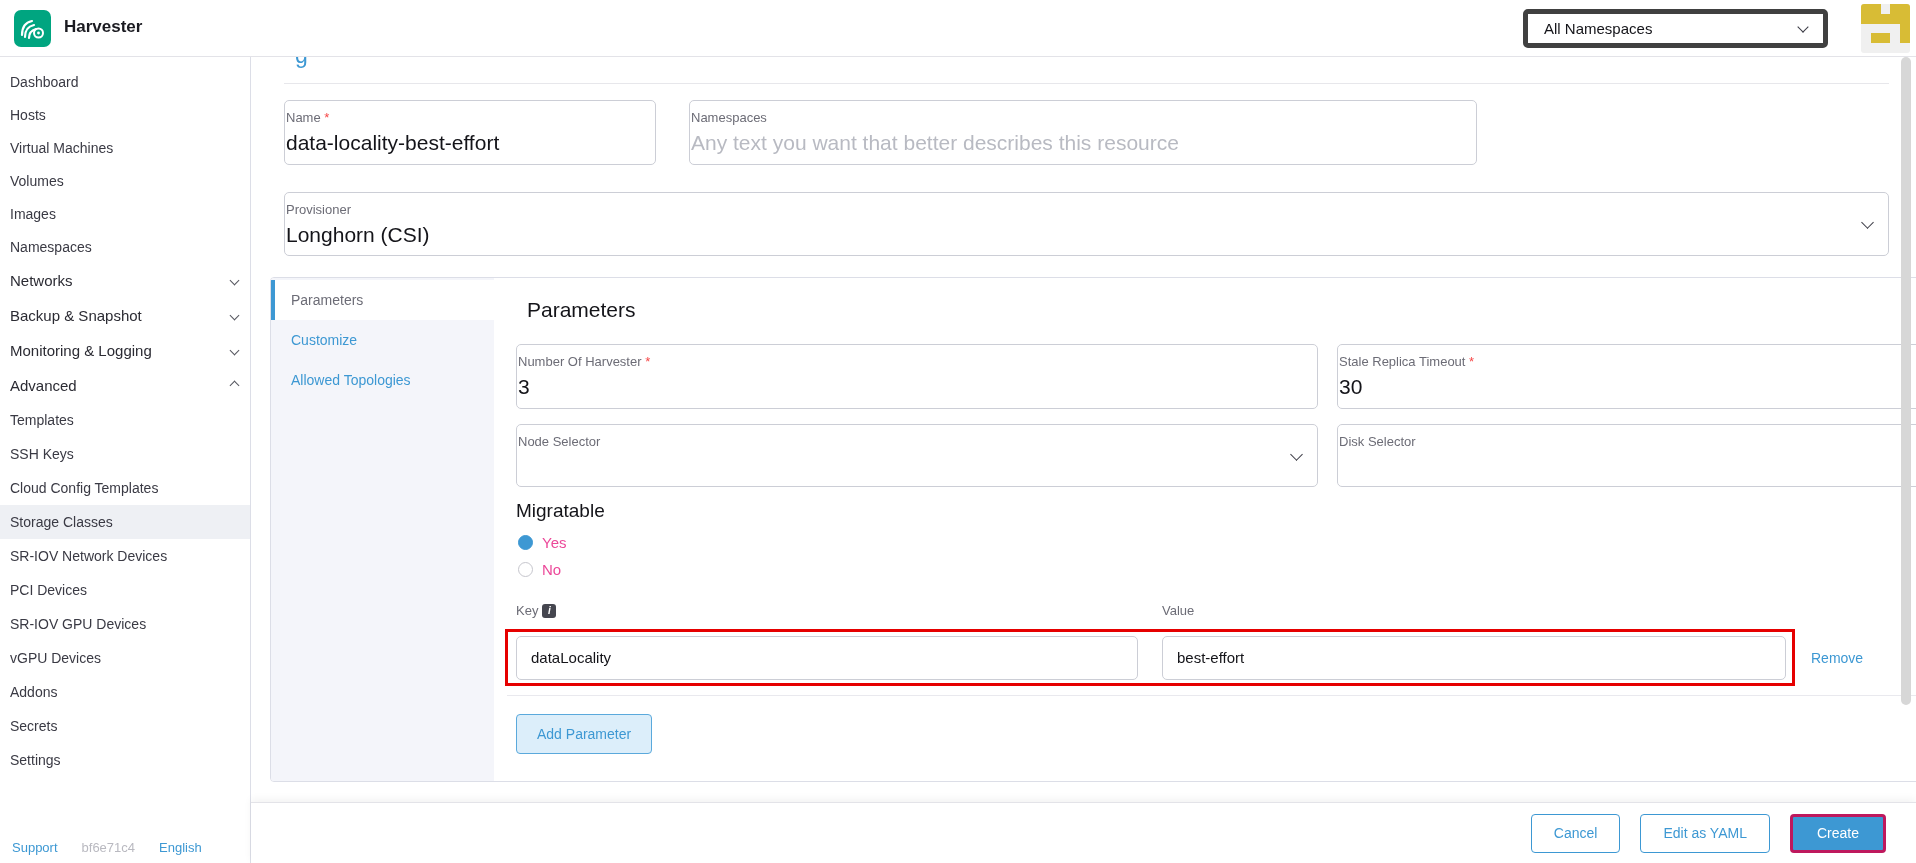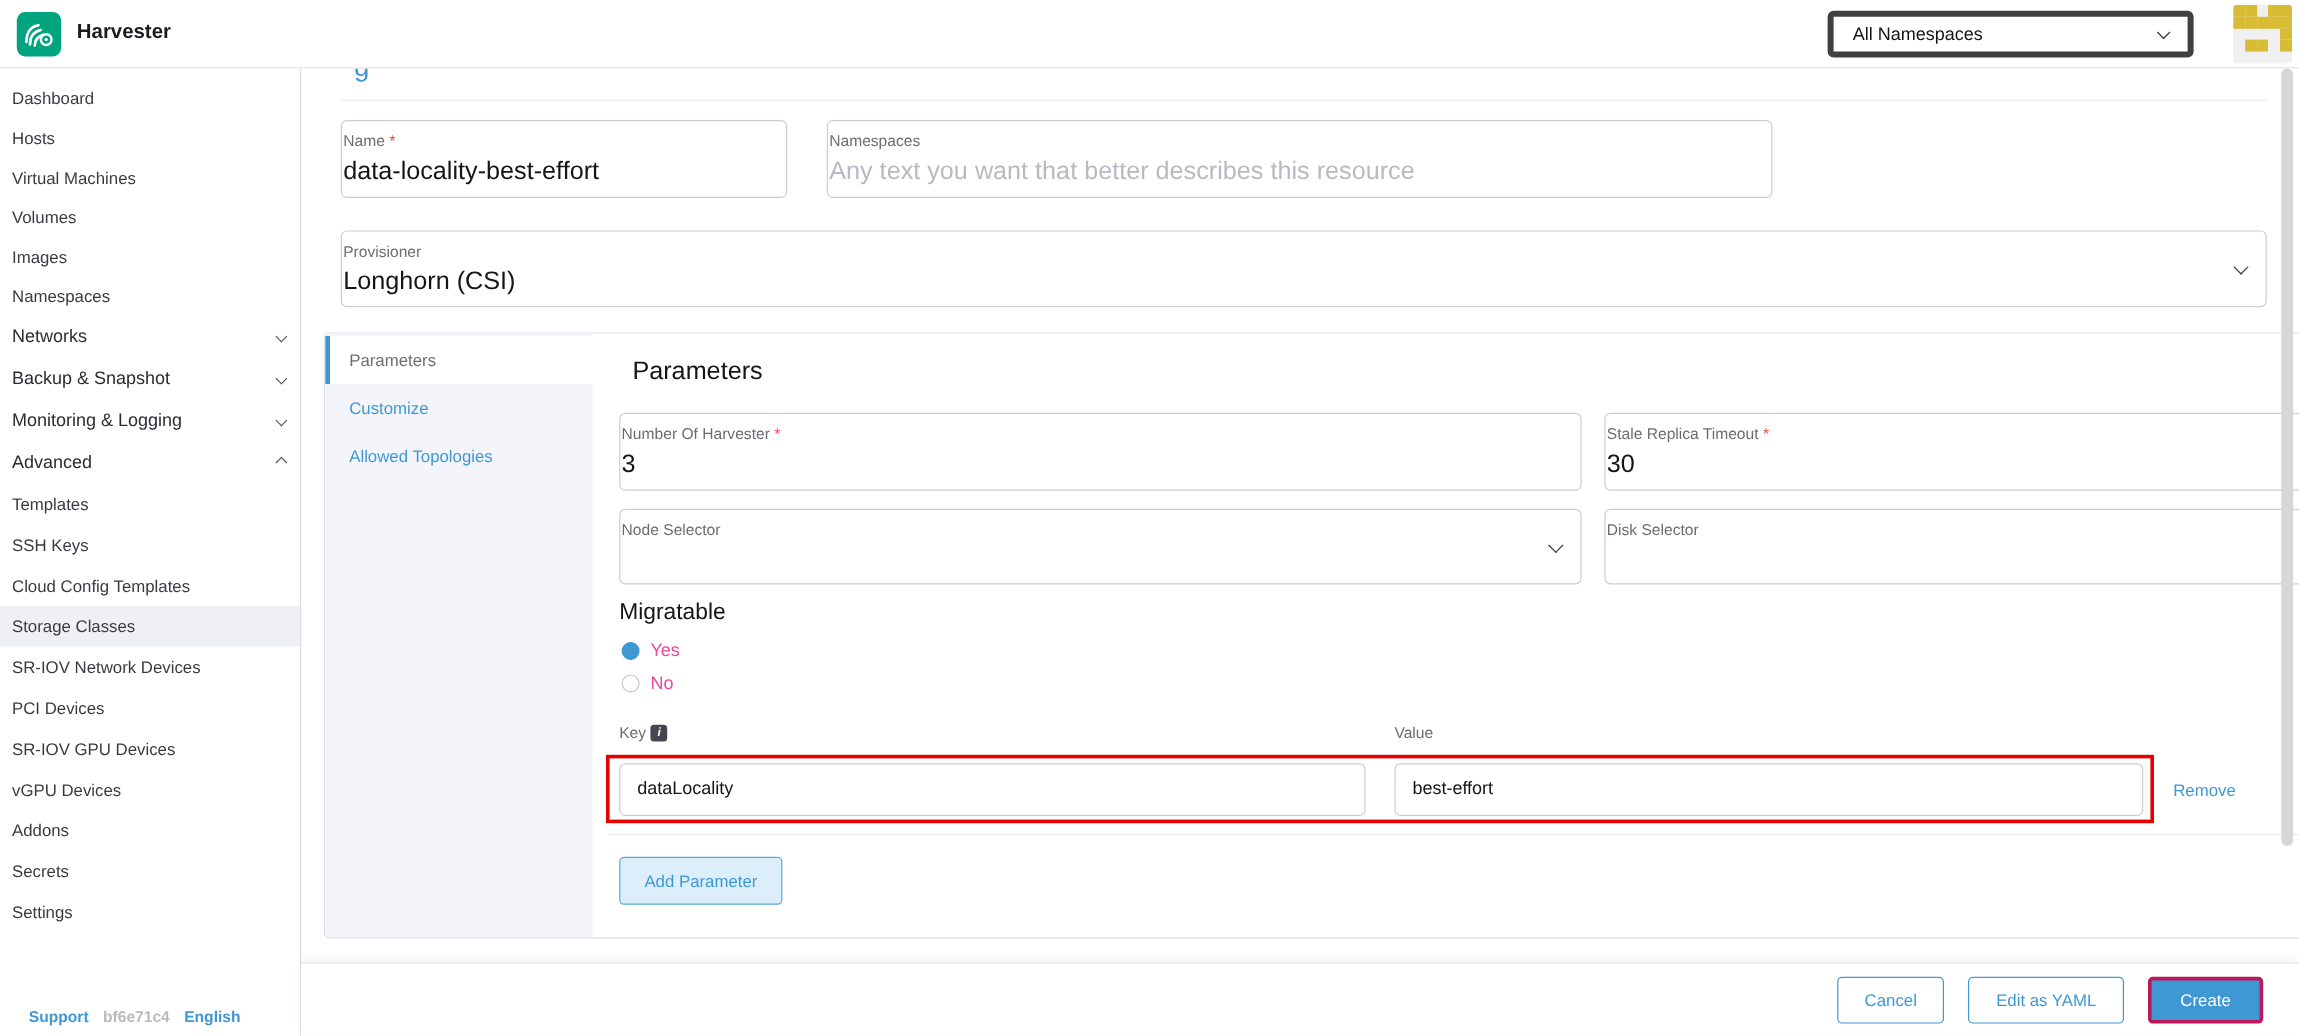--- a/index.html
+++ b/index.html
@@ -29,21 +29,21 @@
   .sidebar { position:absolute; left:0; top:57px; width:251px; height:806px;
     background:#fff; border-right:1px solid #dcdee7; z-index:20; }
   .nav { padding-top:8px; }
   .nav-item { display:flex; align-items:center; height:33px; padding:0 12px 0 10px;
     font-size:14px; color:#3a3a44; cursor:pointer; white-space:nowrap; }
   .nav-item.group { height:35px; font-size:15px; color:#2b2b33; }
   .nav-item.sub { height:34px; }
   .nav-item.selected { background:#eef0f4; }
   .nav-item .chev { width:7px; height:7px; margin-left:auto; border-color:#55565e; }
   .side-footer { position:absolute; left:0; bottom:8px; width:251px; display:flex;
-    align-items:center; padding-left:24px; gap:12px; font-size:13px;font-weight:bold; }
+    align-items:center; padding-left:12px; gap:24px; font-size:13px; }
   .link { color:#3d98d3; cursor:pointer; }
   .muted { color:#b9b9c0; }
 
   
   .main { position:absolute; left:251px; top:57px; width:1665px; height:806px; background:#fff; }
   .title-frag { position:absolute; left:44px; top:0; width:22px; height:13px; overflow:hidden; }
   .title-frag span { display:block; font-size:23px; line-height:27px; color:#3d98d3; transform:translateY(-15px); }
   .top-rule { position:absolute; left:33px; top:26px; width:1605px; height:1px; background:#e7e7eb; }
 
   .labeled-box { position:absolute; border:1px solid #ccced6; border-radius:5px;

